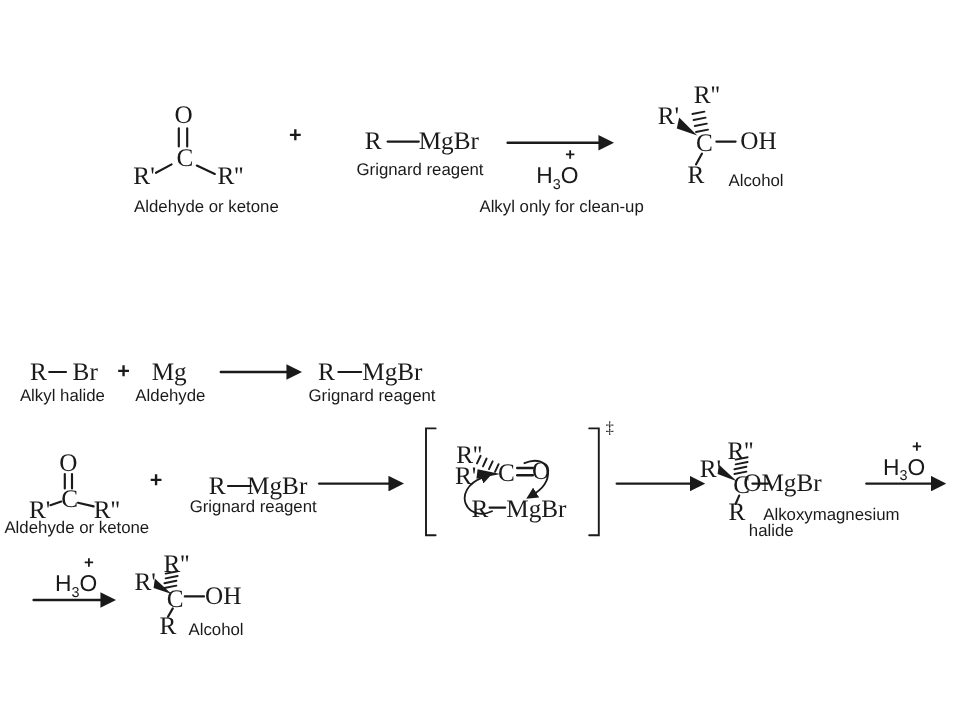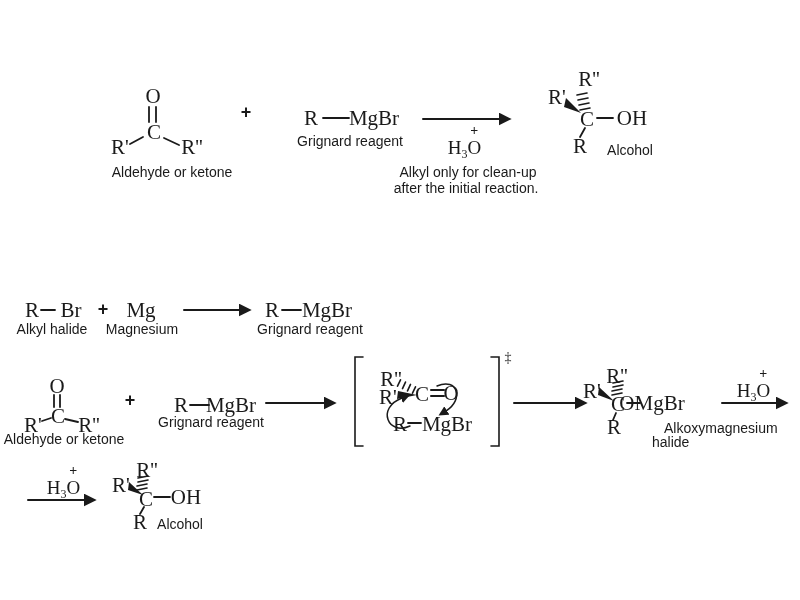--- a/index.html
+++ b/index.html
@@ -1,22 +1,22 @@
 <!DOCTYPE html>
 <html><head>
 <meta charset="utf-8">
 <style>
   html,body{margin:0;padding:0;background:#fff;}
   .stage{position:relative;width:800px;height:600px;background:#ffffff;overflow:hidden;
          font-family:"Liberation Serif",serif;color:#1a1a1a;}
   svg.layer{position:absolute;left:0;top:0;width:800px;height:600px;}
   .t{position:absolute;white-space:nowrap;line-height:1;transform:translate(-50%,-50%);}
-  .tl{position:absolute;white-space:nowrap;line-height:1;transform:translate(0,-50%);margin-left:28px;}
+  .tl{position:absolute;white-space:nowrap;line-height:1;transform:translate(0,-50%);}
   .f{font-family:"Liberation Serif",serif;font-size:21px;}
-  .fs{font-family:Liberation Serif, serif;font-size:19px;}
+  .fs{font-family:Liberation Sans, sans-serif;font-size:19px;}
   .lb{font-family:"Liberation Sans",sans-serif;font-size:14px;}
   .note{font-family:"Liberation Sans",sans-serif;font-size:14px;}
   .plus{font-family:"Liberation Sans",sans-serif;font-size:18px;font-weight:bold;}
   .dg{font-family:"Liberation Serif",serif;font-size:14px;}
   .hydro sub{font-size:12px;line-height:0;}
   .hydro sup{font-size:14px;line-height:0;position:relative;top:-12px;margin-left:-11px;font-weight:bold;}
 </style>
 </head>
 <body>
 
@@ -133,35 +133,34 @@
 
   <span class="t plus" style="left:246px;top:112px">+</span>
 
   <span class="t f" style="left:311px;top:118px">R</span>
   <span class="t f" style="left:374px;top:118px">MgBr</span>
   <span class="t lb" style="left:350px;top:141px">Grignard reagent</span>
 
   <span class="t fs hydro" style="left:463px;top:147px"><span>H</span><sub>3</sub><span>O</span><sup>+</sup></span>
 
   <span class="t note" style="left:468px;top:172px">Alkyl only for clean-up</span>
-  <span class="t note" style="left:466px;top:188px">after the initial reaction.</span>
 
   <span class="t f" style="left:589px;top:79px">R''</span>
   <span class="t f" style="left:557px;top:97px">R'</span>
   <span class="t f" style="left:587px;top:119px">C</span>
   <span class="t f" style="left:632px;top:118px">OH</span>
   <span class="t f" style="left:580px;top:146px">R</span>
   <span class="t lb" style="left:630px;top:150px">Alcohol</span>
 
   <span class="t f" style="left:32px;top:310px">R</span>
   <span class="t f" style="left:71px;top:310px">Br</span>
   <span class="t lb" style="left:52px;top:329px">Alkyl halide</span>
   <span class="t plus" style="left:103px;top:309px">+</span>
   <span class="t f" style="left:141px;top:310px">Mg</span>
-  <span class="t lb" style="left:142px;top:329px">Magnesium</span>
+  <span class="t lb" style="left:142px;top:329px">Aldehyde</span>
   <span class="t f" style="left:272px;top:310px">R</span>
   <span class="t f" style="left:327px;top:310px">MgBr</span>
   <span class="t lb" style="left:310px;top:329px">Grignard reagent</span>
 
   <span class="t f" style="left:57px;top:386px">O</span>
   <span class="t f" style="left:58px;top:416px">C</span>
   <span class="t f" style="left:33px;top:425px">R'</span>
   <span class="t f" style="left:89px;top:425px">R''</span>
   <span class="t lb" style="left:64px;top:439px">Aldehyde or ketone</span>
   <span class="t plus" style="left:130px;top:400px">+</span>

